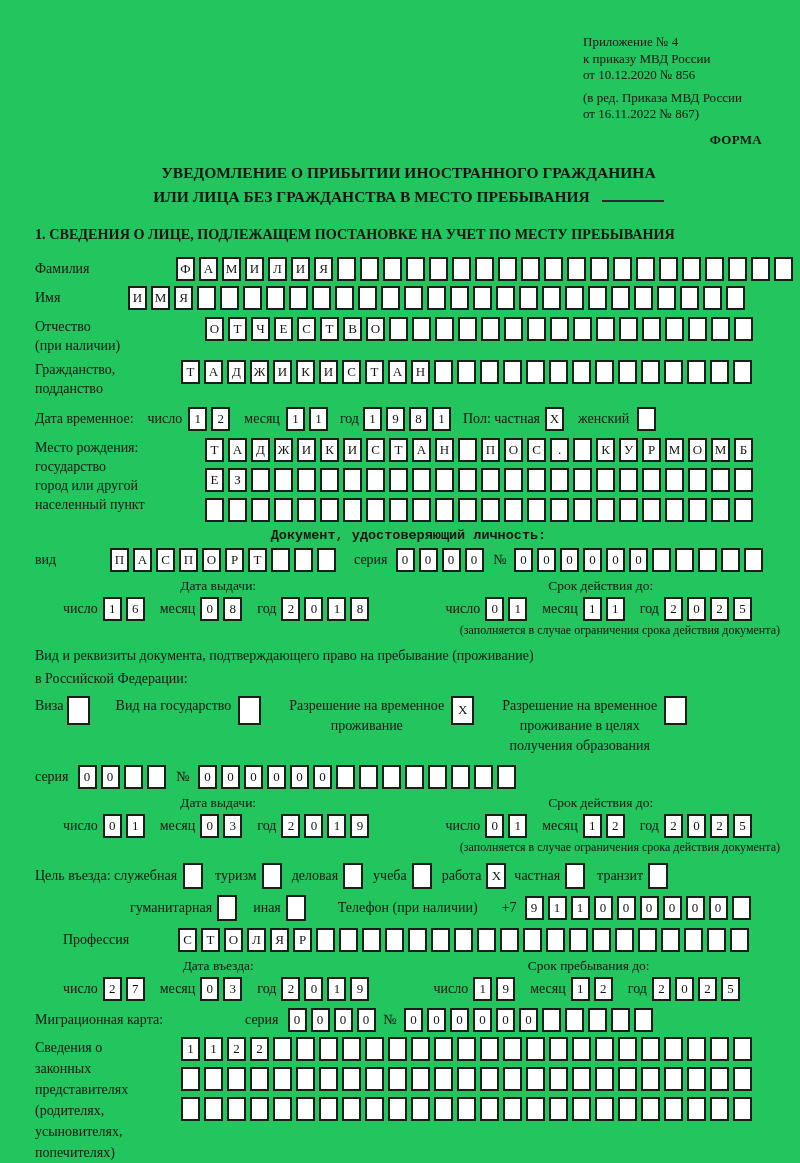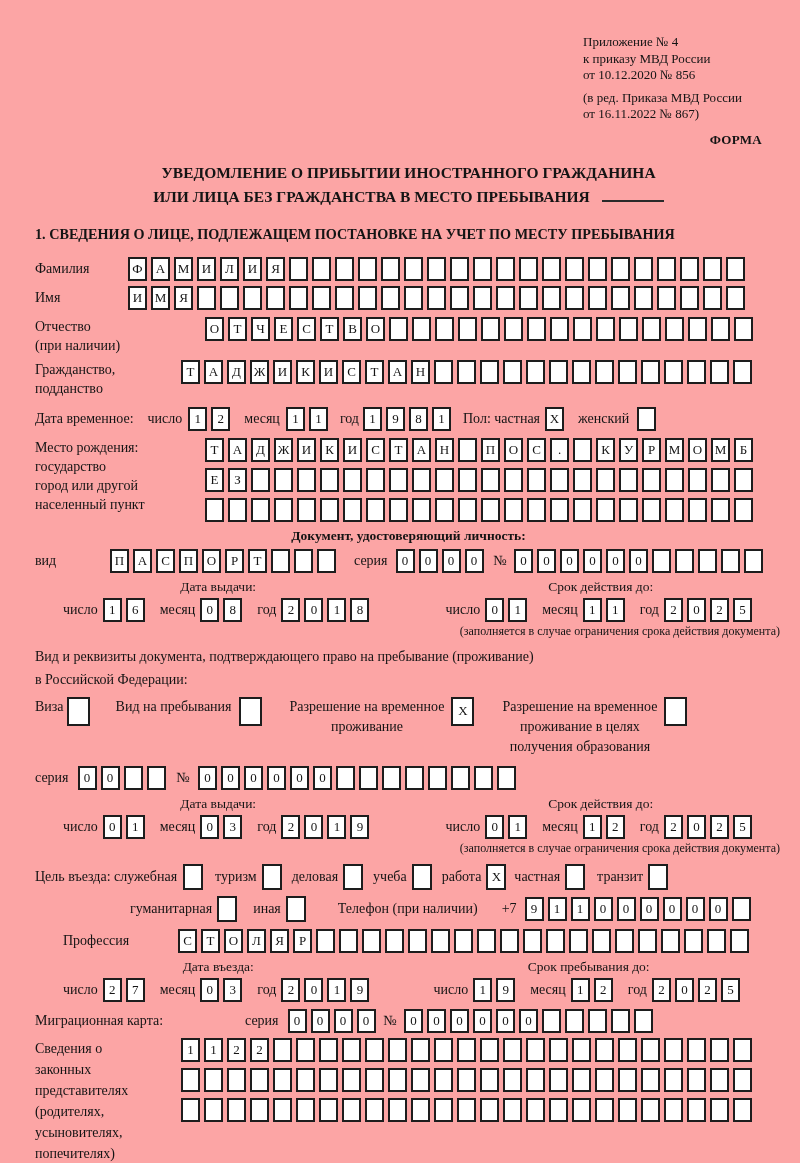--- a/index.html
+++ b/index.html
@@ -1,18 +1,18 @@
 <!DOCTYPE html>
 <html><head>
 <meta charset="utf-8">
 <style>
   * { margin:0; padding:0; box-sizing:border-box; }
   html,body { background:#ffffff; }
   .page {
-    width:800px; height:1163px; background:#fca5a5; overflow:hidden;
+    width:800px; height:1163px; background:#22c55e; overflow:hidden;
     font-family:"Liberation Serif", serif; color:#141414;
     padding:34px 18px 0 35px; position:relative;
   }
   .annex { margin-left:548px; font-size:13px; line-height:16.5px; }
   .annex .gap { height:6px; }
   .forma { text-align:right; padding-right:20px; font-weight:bold; font-size:13px; margin-top:9px; letter-spacing:0.3px; }
   .title { text-align:center; font-weight:bold; font-size:15.5px; line-height:24px; margin-top:13px; }
   .blank { display:inline-block; width:62px; border-bottom:2.5px solid #2a2a2a; height:13px; margin-left:12px; }
   .section-title { font-weight:bold; font-size:14.2px; margin-top:17px; }
   .row { display:flex; align-items:center; margin-top:5px; }
@@ -24,21 +24,21 @@
   .w146 { flex:0 0 146px; }
   .w170 { flex:0 0 170px; }
   .cells { display:flex; flex-wrap:nowrap; }
   .cell { flex:0 0 auto; width:19px; height:24px; border:2px solid #1d1d1d; margin-right:4px;
           display:flex; align-items:center; justify-content:center; font-size:13px; background:#fff; }
   .chk .cell { width:23px; height:29px; }
   .chksm .cell { width:20px; height:26px; }
   .stack { display:flex; flex-direction:column; }
   .stack .cells { margin-top:0; }
   .stack .cells + .cells { margin-top:6px; }
-  .doc-header { text-align:center; font-weight:bold; font-size:13.5px; margin-top:6px; }
+  .doc-header { text-align:center; font-weight:bold; font-size:13.5px; margin-top:6px;font-family:Liberation Mono, monospace; }
   .dates { display:flex; align-items:flex-start; margin-top:6px; }
   .dgroup { }
   .dg-left { margin-left:28px; }
   .dg-right { margin-left:72px; }
   .dg-right2 { margin-left:60px; }
   .dhead { text-align:center; font-size:13.5px; margin-bottom:3px; }
   .drow { display:flex; align-items:center; }
   .drow .lbl { margin-right:5px; }
   .mlbl { margin-left:11px; }
   .note-right { font-size:12px; margin-top:2px; text-align:right; padding-right:2px; }
@@ -66,21 +66,21 @@
 
   <div class="forma">ФОРМА</div>
 
   <div class="title">
     <div>УВЕДОМЛЕНИЕ О ПРИБЫТИИ ИНОСТРАННОГО ГРАЖДАНИНА</div>
     <div><span>ИЛИ ЛИЦА БЕЗ ГРАЖДАНСТВА В МЕСТО ПРЕБЫВАНИЯ</span><span class="blank"></span></div>
   </div>
 
   <div class="section-title">1. СВЕДЕНИЯ О ЛИЦЕ, ПОДЛЕЖАЩЕМ ПОСТАНОВКЕ НА УЧЕТ ПО МЕСТУ ПРЕБЫВАНИЯ</div>
 
-  <div class="row" style="margin-top:14px;">
+  <div class="row" style="margin-top:14px;gap:48px;">
     <span class="lbl w93">Фамилия</span>
     <span class="cells">
         <span class="cell">Ф</span>
         <span class="cell">А</span>
         <span class="cell">М</span>
         <span class="cell">И</span>
         <span class="cell">Л</span>
         <span class="cell">И</span>
         <span class="cell">Я</span>
         <span class="cell"></span>
@@ -417,21 +417,21 @@
   </div>
 
   <div class="opts">
     <div class="opt">
       <span class="optlines">Виза</span>
       <span class="cells chk" style="margin-left:3px;">
           <span class="cell"></span>
         </span>
     </div>
     <div class="opt" style="margin-left:22px;">
-      <span class="optlines">Вид на пребывания</span>
+      <span class="optlines">Вид на государство</span>
       <span class="cells chk">
           <span class="cell"></span>
         </span>
     </div>
     <div class="opt" style="margin-left:24px;">
       <span class="optlines">
         <div>Разрешение на временное</div>
         <div>проживание</div>
       </span>
       <span class="cells chk">

